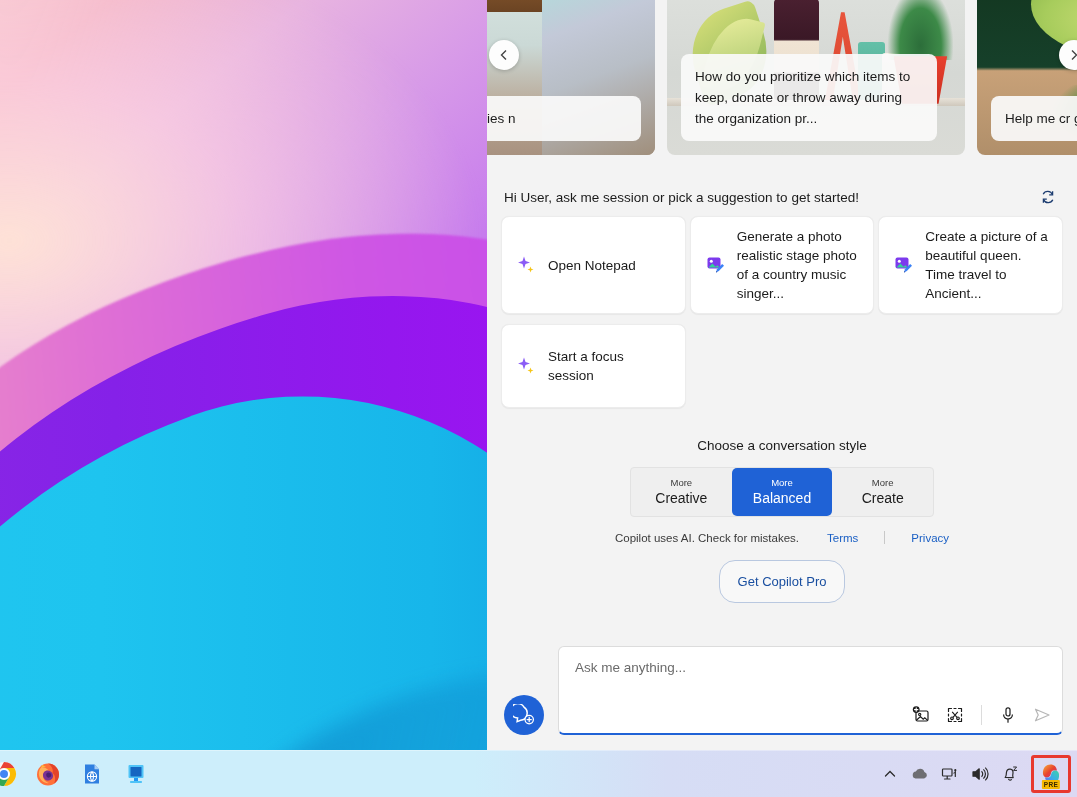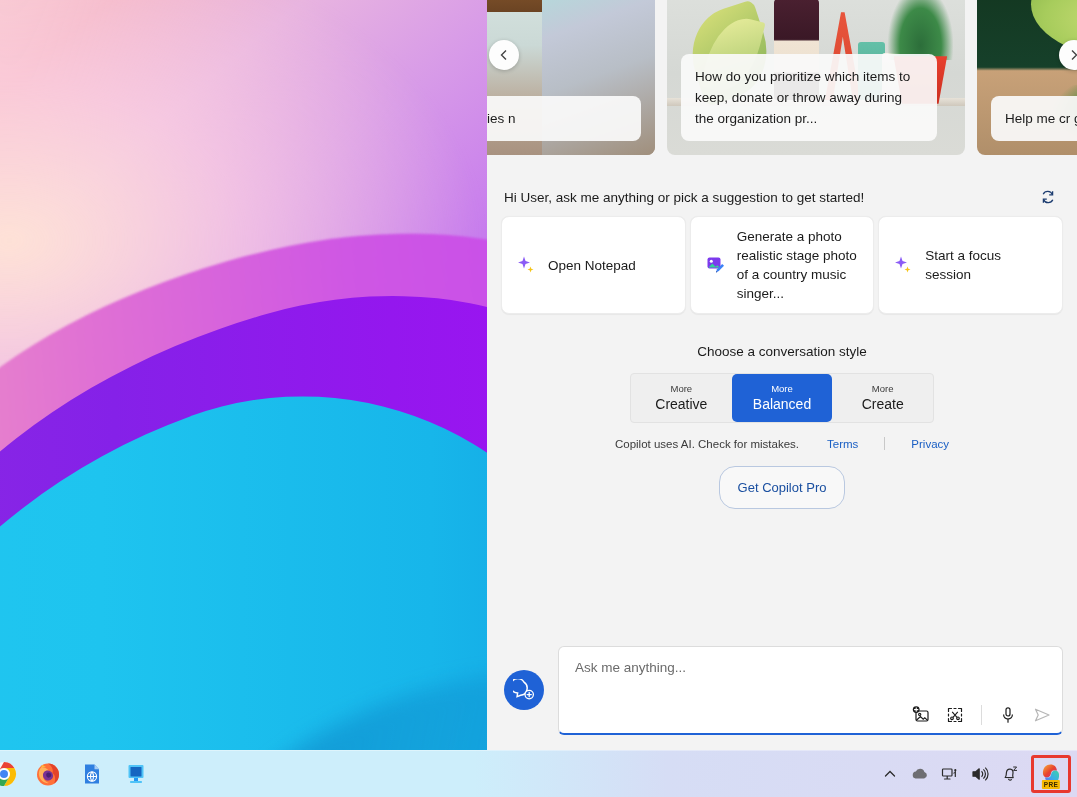--- a/index.html
+++ b/index.html
@@ -294,21 +294,21 @@
     padding: 13px 18px;
     cursor: pointer;
     font-family: "Liberation Sans", sans-serif;
   }
 
   
   #composer {
     position: absolute;
     left: 0; right: 0; bottom: 16px;
     display: flex;
-    align-items: flex-start;
+    align-items: flex-end;
     gap: 14px;
     padding: 0 14px 0 17px;
     margin-top: 26px;
   }
   #new-chat-btn {
     flex: 0 0 40px;
     width: 40px; height: 40px;
     margin-top: 24px;
     border-radius: 50%;
     background: #1f62d6;
@@ -455,21 +455,21 @@
       </svg>
     </div>
     <div id="carousel-next" class="carousel-arrow">
       <svg viewBox="0 0 12 12" fill="none" stroke="#444" stroke-width="1.4">
         <path d="M4 1.5 L8.5 6 L4 10.5"></path>
       </svg>
     </div>
   </div>
 
   <div id="greeting-row">
-    <div id="greeting-text">Hi User, ask me anything or pick a suggestion to get started!</div>
+    <div id="greeting-text">Hi User, ask me session or pick a suggestion to get started!</div>
     <div id="refresh-suggestions">
       <svg width="18" height="18" viewBox="0 0 18 18" fill="none" stroke="#1c3c70" stroke-width="1.3">
         <path d="M4.2 6.2 A5 5 0 0 1 13.4 6.6"></path>
         <path d="M13.8 11.8 A5 5 0 0 1 4.6 11.4"></path>
         <path d="M13.6 3.3 L13.6 6.8 L10.2 6.8"></path>
         <path d="M4.4 14.7 L4.4 11.2 L7.8 11.2"></path>
       </svg>
     </div>
   </div>
 
@@ -491,20 +491,32 @@
           <rect x="2.5" y="2.5" width="13" height="11" rx="2" fill="#7c3aed"></rect>
           <circle cx="6.3" cy="6.2" r="1.5" fill="#ffffff"></circle>
           <path d="M3.4 12.6 L7.4 8.6 L10.6 11.8 L12.4 10.2 L14.6 12.6 Z" fill="#34d399"></path>
           <path d="M11 17.5 L12 14.2 L17.2 9 L19 10.8 L13.8 16 Z" fill="#3b82f6"></path>
           <path d="M11 17.5 L12.4 17 L11.5 16.1 Z" fill="#1e3a8a"></path>
         </svg>
       </span>
       <span class="sug-label">Generate a photo realistic stage photo of a country music singer...</span>
     </div>
 
+    <div class="sug-card">
+      <span class="sug-icon">
+        <svg viewBox="0 0 20 20">
+          <rect x="2.5" y="2.5" width="13" height="11" rx="2" fill="#7c3aed"></rect>
+          <circle cx="6.3" cy="6.2" r="1.5" fill="#ffffff"></circle>
+          <path d="M3.4 12.6 L7.4 8.6 L10.6 11.8 L12.4 10.2 L14.6 12.6 Z" fill="#34d399"></path>
+          <path d="M11 17.5 L12 14.2 L17.2 9 L19 10.8 L13.8 16 Z" fill="#3b82f6"></path>
+          <path d="M11 17.5 L12.4 17 L11.5 16.1 Z" fill="#1e3a8a"></path>
+        </svg>
+      </span>
+      <span class="sug-label">Create a picture of a beautiful queen. Time travel to Ancient...</span>
+    </div>
 
     <div class="sug-card">
       <span class="sug-icon">
         <svg viewBox="0 0 20 20">
           <path d="M8 1.5 L9.5 6 L14 7.5 L9.5 9 L8 13.5 L6.5 9 L2 7.5 L6.5 6 Z" fill="#8b5cf6"></path>
           <path d="M14.5 11.5 L15.3 13.7 L17.5 14.5 L15.3 15.3 L14.5 17.5 L13.7 15.3 L11.5 14.5 L13.7 13.7 Z" fill="#f5c518"></path>
         </svg>
       </span>
       <span class="sug-label">Start a focus session</span>
     </div>

